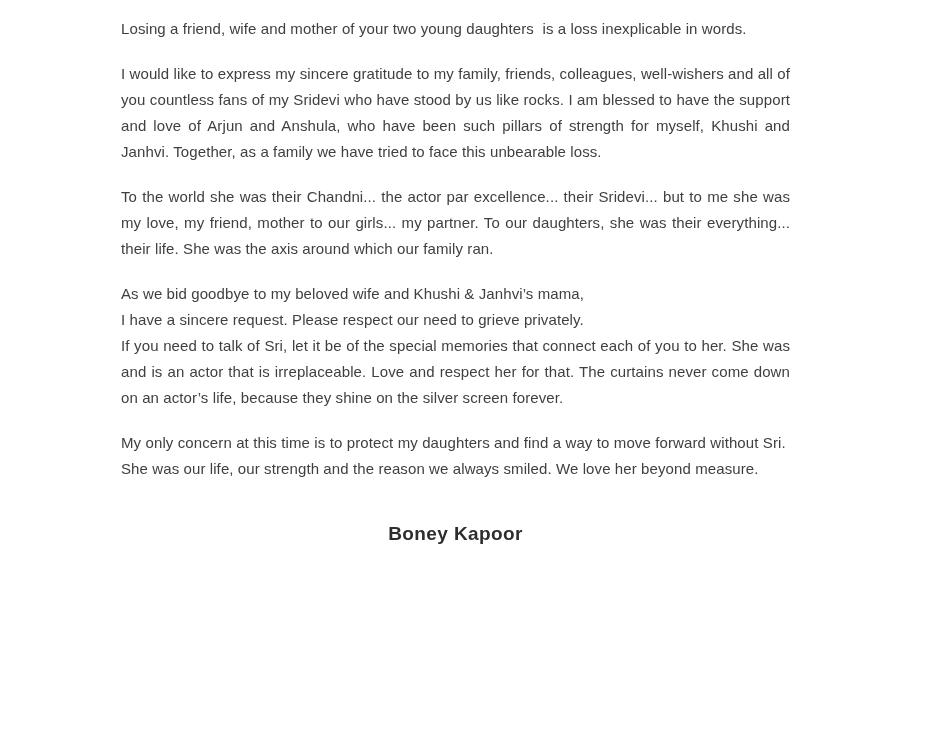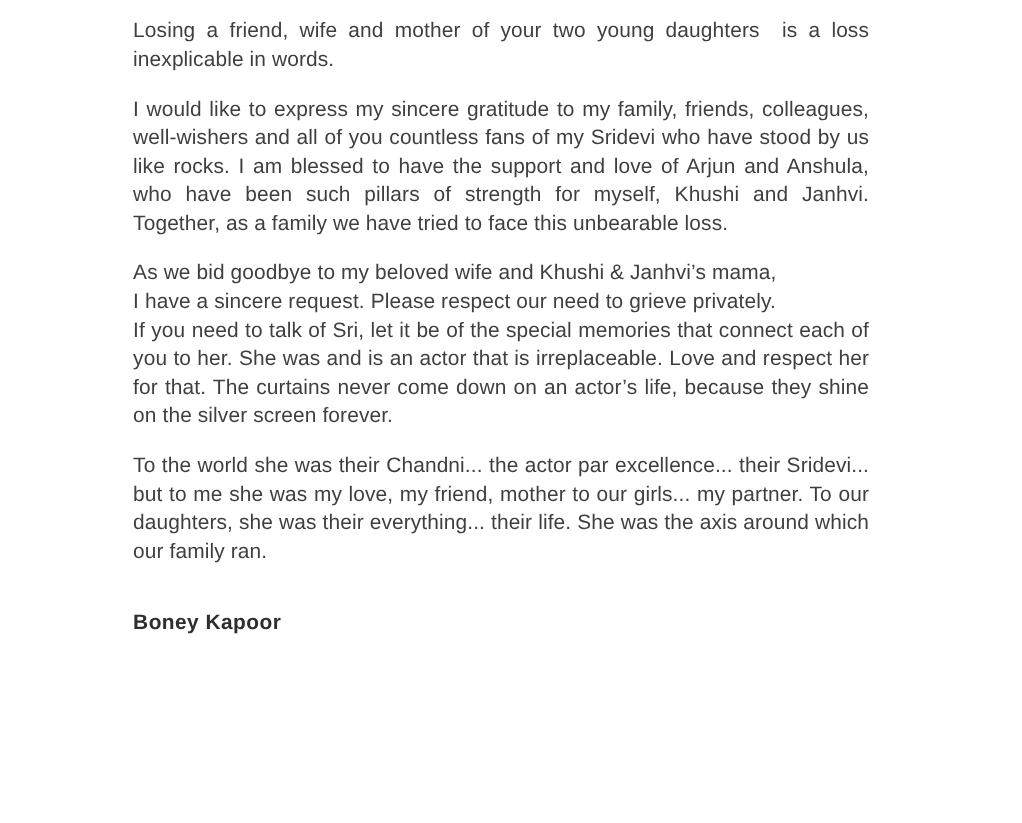--- a/index.html
+++ b/index.html
@@ -15,41 +15,42 @@
   }
   .page {
     box-sizing: border-box;
     width: 929px;
     height: 748px;
     padding: 16px 139px 0 121px;
     background: #ffffff;
   }
   .para {
     margin: 0 0 19px 0;
-    font-size: 19px;
+    font-size: 15px;
     line-height: 26px;
     color: #3f3f3f;
     text-align: justify;
     white-space: pre-line; 
     letter-spacing: 0.1px;
   }
   .signature {
     margin: 39px 0 0 0;
     font-size: 19px;
     line-height: 26px;
     font-weight: bold;
     color: #2e2e2e;
-    text-align: left;
+    text-align: center;
     letter-spacing: 0.4px;
   }
 </style>
 </head>
 <body>
 
 <div class="page">
   <p class="para">Losing a friend, wife and mother of your two young daughters&nbsp; is a loss inexplicable in words.</p>
   <p class="para">I would like to express my sincere gratitude to my family, friends, colleagues, well-wishers and all of you countless fans of my Sridevi who have stood by us like rocks. I am blessed to have the support and love of Arjun and Anshula, who have been such pillars of strength for myself, Khushi and Janhvi. Together, as a family we have tried to face this unbearable loss.</p>
+  <p class="para">To the world she was their Chandni... the actor par excellence... their Sridevi... but to me she was my love, my friend, mother to our girls... my partner. To our daughters, she was their everything... their life. She was the axis around which our family ran.</p>
   <p class="para">As we bid goodbye to my beloved wife and Khushi &amp; Janhvi’s mama,
 I have a sincere request. Please respect our need to grieve privately.
 If you need to talk of Sri, let it be of the special memories that connect each of you to her. She was and is an actor that is irreplaceable. Love and respect her for that. The curtains never come down on an actor’s life, because they shine on the silver screen forever.</p>
-  <p class="para">To the world she was their Chandni... the actor par excellence... their Sridevi... but to me she was my love, my friend, mother to our girls... my partner. To our daughters, she was their everything... their life. She was the axis around which our family ran.</p>
+  <p class="para">My only concern at this time is to protect my daughters and find a way to move forward without Sri.&nbsp; She was our life, our strength and the reason we always smiled. We love her beyond measure.</p>
   <p class="signature">Boney Kapoor</p>
 </div>
 
 </body></html>

